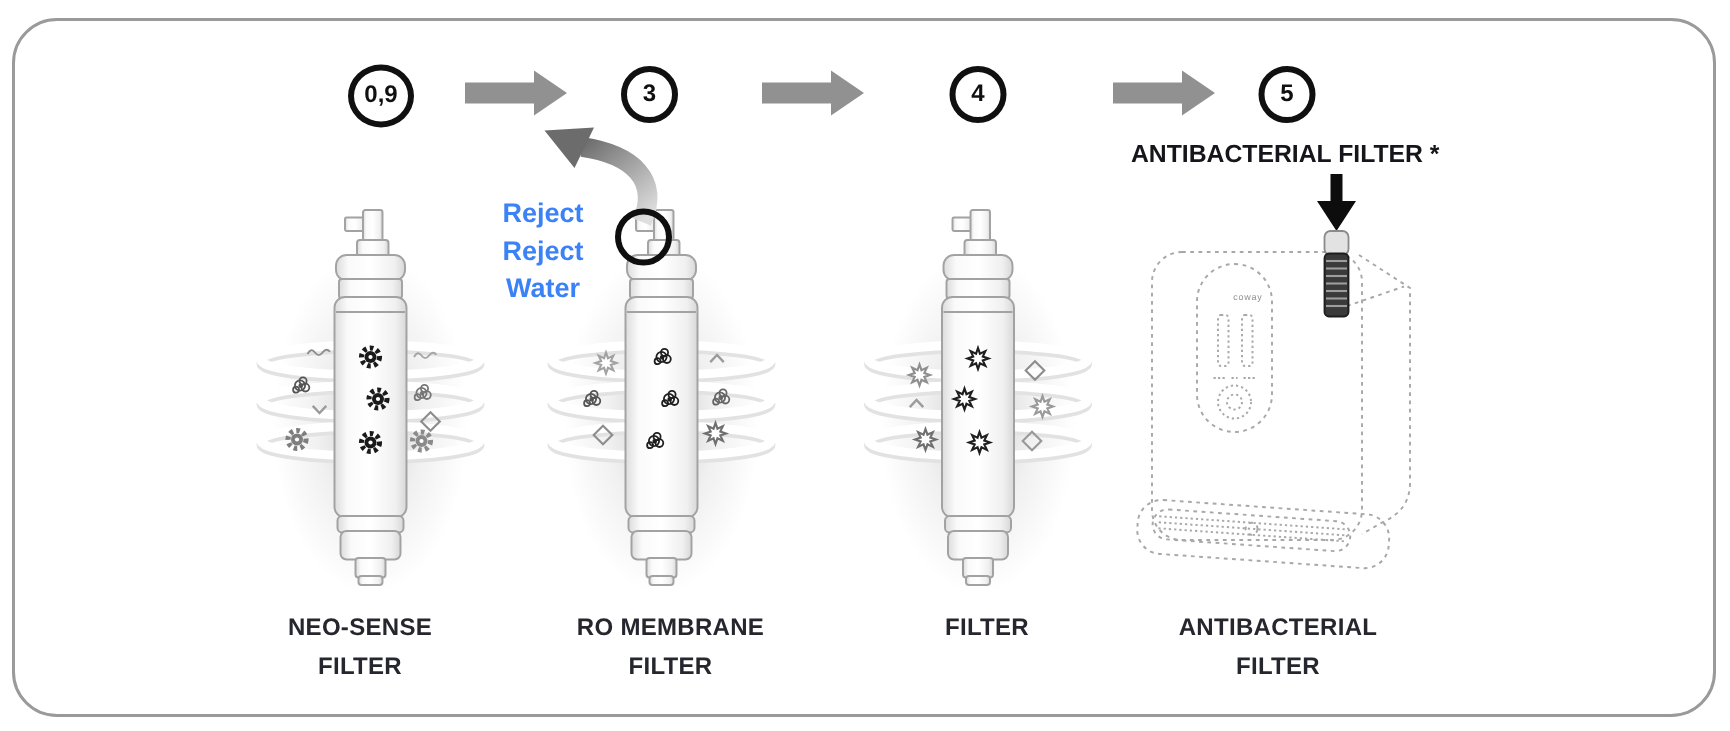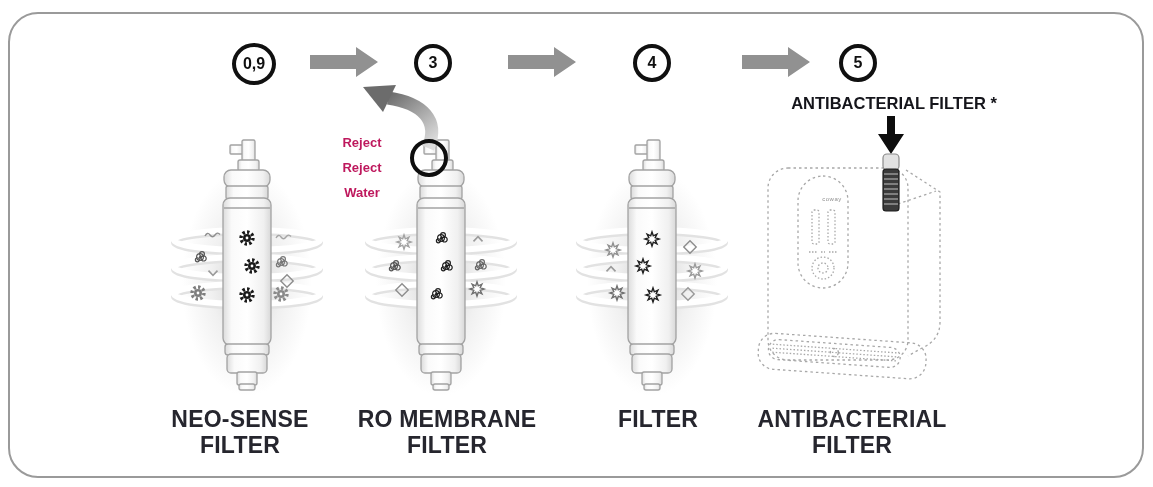--- a/index.html
+++ b/index.html
@@ -10,23 +10,23 @@
   .stepcircle{border:4px solid #101010;border-radius:50%;display:flex;align-items:center;
     justify-content:center;font-weight:bold;color:#101010;background:#fff;box-sizing:border-box;}
   .c12{left:232px;top:43px;width:44px;height:42px;font-size:16px;}
   .c3{left:414px;top:44px;width:38px;height:38px;font-size:16px;}
   .c4{left:633px;top:44px;width:38px;height:38px;font-size:16px;}
   .c5{left:839px;top:44px;width:38px;height:38px;font-size:16px;}
   .flow-arrow{width:68px;height:32px;}
   .backdrop{width:130px;height:228px;
     background:radial-gradient(closest-side,rgba(205,205,205,.95),rgba(228,228,228,.55) 55%,rgba(255,255,255,0));}
   .filterlabel{width:220px;text-align:center;color:#26262e;font-weight:bold;
-    font-size:23px;line-height:26px;letter-spacing:.2px;}
-  .antinote{width:280px;text-align:center;color:#15151b;font-weight:bold;font-size:16.5px;}
-  .reject{width:96px;text-align:center;color:#be185d;font-weight:bold;font-size:13px;line-height:25px;}
+    font-size:16px;line-height:26px;letter-spacing:.2px;}
+  .antinote{width:280px;color:#15151b;font-weight:bold;font-size:16.5px;}
+  .reject{width:96px;text-align:center;color:#3b82f6;font-weight:bold;font-size:18px;line-height:25px;}
   .highlight-circle{width:38px;height:38px;border:4.5px solid #0e0e0e;border-radius:50%;box-sizing:border-box;}
   .logo{font-size:6px;color:#8f8f8f;letter-spacing:.5px;}
 </style>
 </head>
 <body>
 
 <div class="stage">
 
   <div class="abs frame"></div>
 

